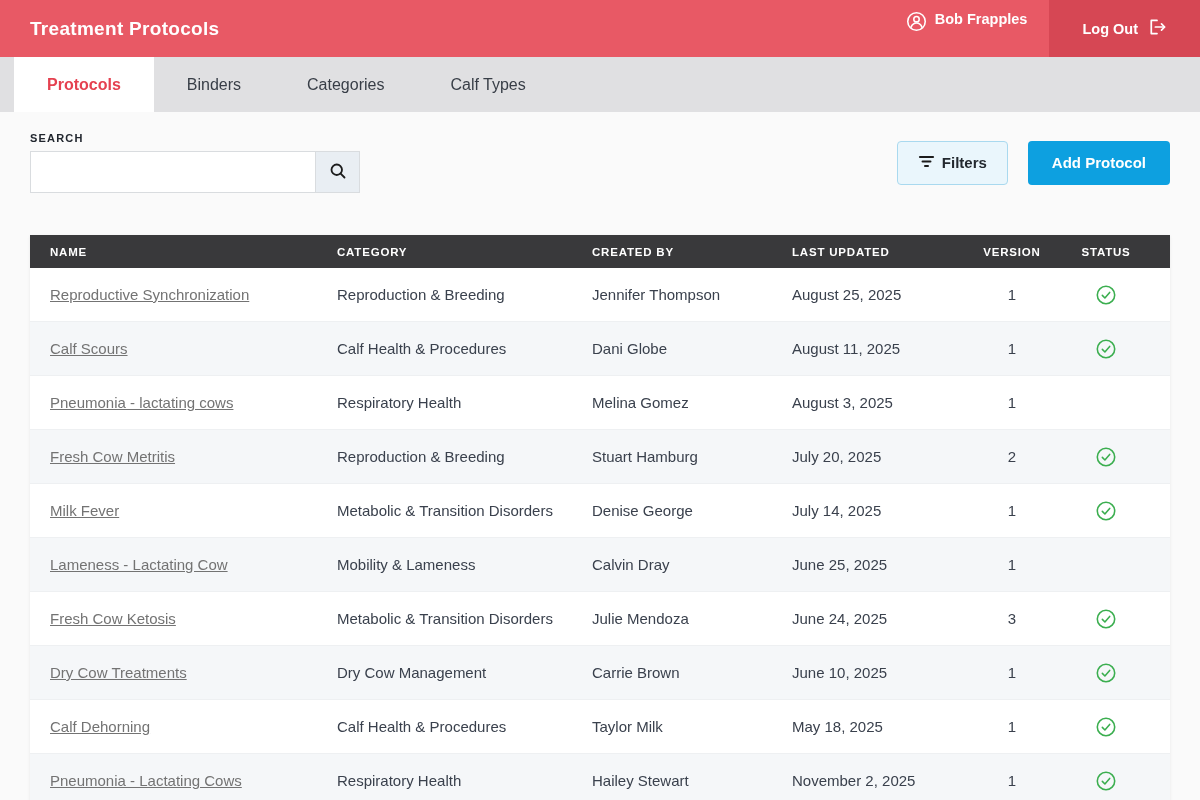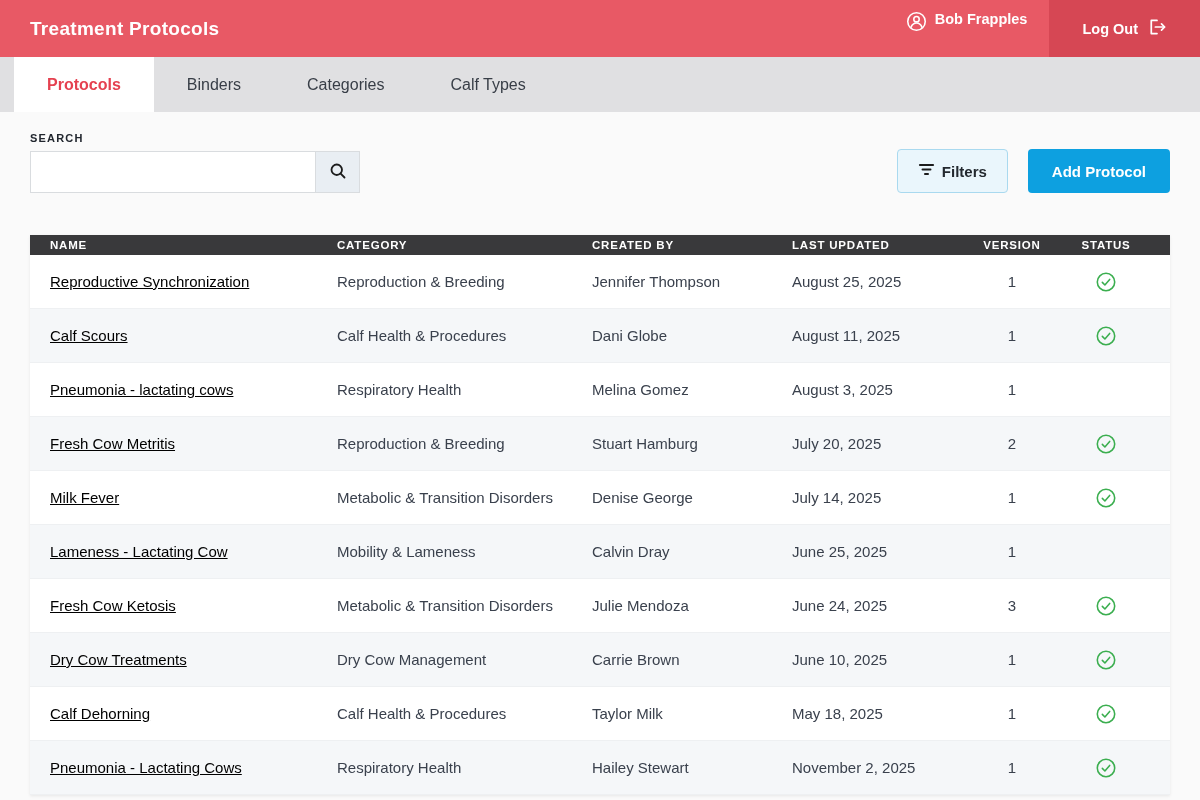--- a/index.html
+++ b/index.html
@@ -70,21 +70,21 @@
     color: #e54150;
     font-weight: bold;
   }
 
   
   .content { padding: 20px 30px 0 30px; }
 
   .controls-row {
     display: flex;
     justify-content: space-between;
-    align-items: flex-end;
+    align-items: center;
   }
   .search-block { }
   .search-label {
     display: block;
     font-size: 11px;
     font-weight: bold;
     letter-spacing: 1.2px;
     color: #21262e;
     margin-bottom: 7px;
   }
@@ -152,36 +152,36 @@
   }
   .t-row {
     display: grid;
     grid-template-columns: 287px 255px 200px 170px 100px 1fr;
     align-items: center;
     padding: 0 20px;
   }
   .t-head {
     background: #39393b;
     color: #fff;
-    height: 20px;
+    height: 33px;
     font-size: 11.5px;
     font-weight: bold;
     letter-spacing: 0.8px;
   }
   .t-body .t-row {
     height: 54px;
     font-size: 15px;
     color: #3a414d;
     border-bottom: 1px solid #eef0f2;
     background: #fff;
   }
   .t-body .t-row:nth-child(even) { background: #f5f7f9; }
   .cell-center { text-align: center; }
   .protocol-link {
-    color: #000000;
+    color: #737373;
     text-decoration: underline;
     cursor: pointer;
   }
   .status-cell svg { display: block; margin: 0 auto; }
   .status-hidden { visibility: hidden; }
 </style>
 </head>
 <body>
 
 <header class="app-header">

